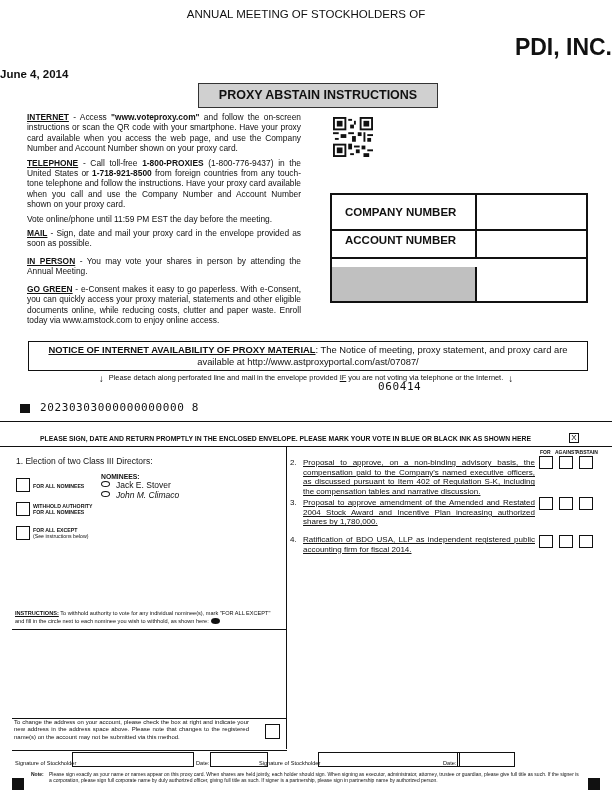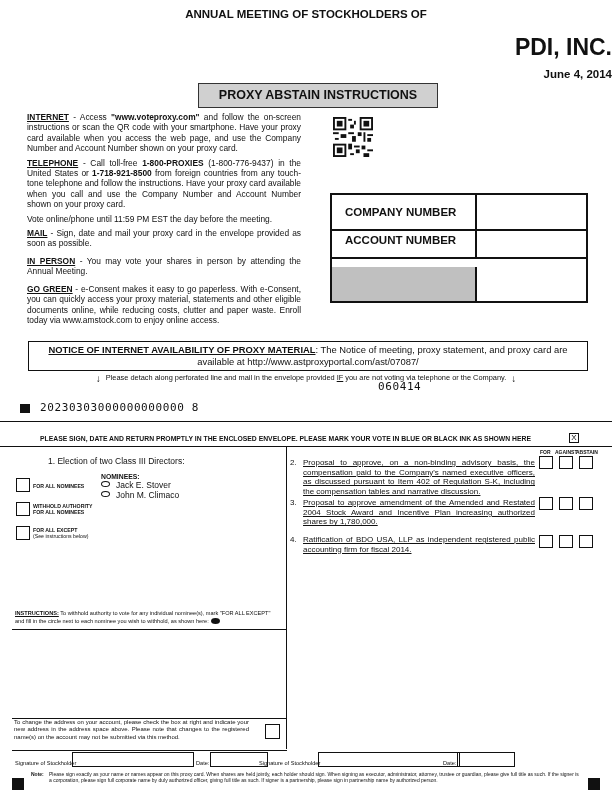--- a/index.html
+++ b/index.html
@@ -1,22 +1,22 @@
 <!DOCTYPE html>
 <html><head>
 <meta charset="utf-8">
 <style>
   * { box-sizing: border-box; margin: 0; padding: 0; }
   html, body { width: 612px; height: 792px; background: #fff; overflow: hidden; }
   body { position: relative; font-family: "Liberation Sans", sans-serif; color: #111; }
   .abs { position: absolute; }
 
-  .h-annual { left: 0; width: 612px; top: 8px; text-align: center; font-weight: bold; font-size: 11.5px; }
+  .h-annual { left: 0; width: 612px; top: 8px; text-align: center; font-weight: normal; font-size: 11.5px; }
   .h-company { left: 0; width: 612px; top: 34px; text-align: right; font-weight: bold; font-size: 23px; }
-  .h-date { left: 0; width: 612px; top: 68px; text-align: right; font-weight: bold; font-size: 11.5px; }
+  .h-date { left: 0; width: 612px; top: 68px; text-align: left; font-weight: bold; font-size: 11.5px; }
   .h-proxy { left: 198px; top: 83px; width: 240px; height: 25px; background: #d0d0d0; border: 1px solid #333;
              text-align: center; font-weight: bold; font-size: 12.5px; line-height: 23px; }
 
   .instr { left: 27px; width: 274px; font-size: 8.4px; line-height: 10.4px; text-align: justify; }
   .instr p { margin-bottom: 4px; }
   .instr .lbl { font-weight: bold; text-decoration: underline; }
   .instr b { font-weight: bold; }
 
   .qr { left: 333px; top: 117px; width: 40px; height: 40px; }
 
@@ -38,21 +38,21 @@
   .barcode { left: 40px; top: 401px; font-family: "DejaVu Sans Mono", monospace; font-size: 11px; letter-spacing: 0.6px; }
   .barcode2 { left: 378px; top: 380px; font-family: "DejaVu Sans Mono", monospace; font-size: 11px; letter-spacing: 0.6px; }
 
   .hr { left: 0; width: 612px; height: 1px; background: #111; }
 
   .please { left: 40px; top: 435px; font-weight: bold; font-size: 6.8px; }
   .xbox { left: 569px; top: 433px; width: 10px; height: 10px; border: 1px solid #111; font-size: 8px; line-height: 8px; text-align: center; }
 
   .vline { left: 286px; top: 447px; width: 1px; height: 302px; background: #111; }
 
-  .e-title { left: 16px; top: 456px; font-size: 8.5px; margin-left: 32px; }
+  .e-title { left: 16px; top: 456px; font-size: 8.5px; }
   .nominees-lbl { left: 101px; top: 473px; font-size: 6.8px; font-weight: bold; }
   .nominee { left: 101px; font-size: 8.5px; }
   .circle { display: inline-block; width: 9px; height: 6px; border: 1px solid #111; border-radius: 50%; margin-right: 6px; vertical-align: 1px; }
   .ebox { left: 16px; width: 14px; height: 14px; border: 1px solid #111; }
   .eopt { left: 33px; font-size: 5.2px; font-weight: bold; line-height: 6px; }
   .eopt .sub { font-weight: normal; }
 
   .colhdr { top: 449px; font-size: 5px; font-weight: bold; }
   .prop { left: 290px; width: 245px; font-size: 8px; line-height: 9.6px; }
   .prop .pn { position: absolute; left: 0; top: 0; }
@@ -136,38 +136,38 @@
     <div class="lcell" style="background:#c0c0c0;"></div>
     <div class="rcell"></div>
   </div>
 </div>
 
 <div class="abs notice">
   <span class="nl">NOTICE OF INTERNET AVAILABILITY OF PROXY MATERIAL</span><span>: The Notice of meeting, proxy statement, and proxy card are available at http://www.astproxyportal.com/ast/07087/</span>
 </div>
 
 <div class="abs detach">
-  <span class="arrow">↓</span><span>Please detach along perforated line and mail in the envelope provided </span><u>IF</u><span> you are not voting via telephone or the Company.</span><span class="arrow">↓</span>
+  <span class="arrow">↓</span><span>Please detach along perforated line and mail in the envelope provided </span><u>IF</u><span> you are not voting via telephone or the Internet.</span><span class="arrow">↓</span>
 </div>
 
 <div class="abs barsq"></div>
 <div class="abs barcode">20230303000000000000 8</div>
 <div class="abs barcode2">060414</div>
 
 <div class="abs hr" style="top:421px;"></div>
 
 <div class="abs please">PLEASE SIGN, DATE AND RETURN PROMPTLY IN THE ENCLOSED ENVELOPE.  PLEASE MARK YOUR VOTE IN BLUE OR BLACK INK AS SHOWN HERE</div>
 <div class="abs xbox">X</div>
 <div class="abs hr" style="top:446px;"></div>
 <div class="abs vline"></div>
 
 <div class="abs e-title">1. Election of two Class III Directors:</div>
 <div class="abs nominees-lbl">NOMINEES:</div>
 <div class="abs nominee" style="top:480px;"><span class="circle"></span><span>Jack E. Stover</span></div>
-<div class="abs nominee" style="top:490px;"><span class="circle"></span><span>John M. Climaco</span></div>
+<div class="abs nominee" style="top:490px;font-style:italic;"><span class="circle"></span><span>John M. Climaco</span></div>
 
 <div class="abs ebox" style="top:478px;"></div>
 <div class="abs eopt" style="top:483px;"><span>FOR ALL NOMINEES</span></div>
 <div class="abs ebox" style="top:502px;"></div>
 <div class="abs eopt" style="top:503px;">
     <div>WITHHOLD AUTHORITY</div>
     <div>FOR ALL NOMINEES</div>
   </div>
 <div class="abs ebox" style="top:526px;"></div>
 <div class="abs eopt" style="top:527px;">

